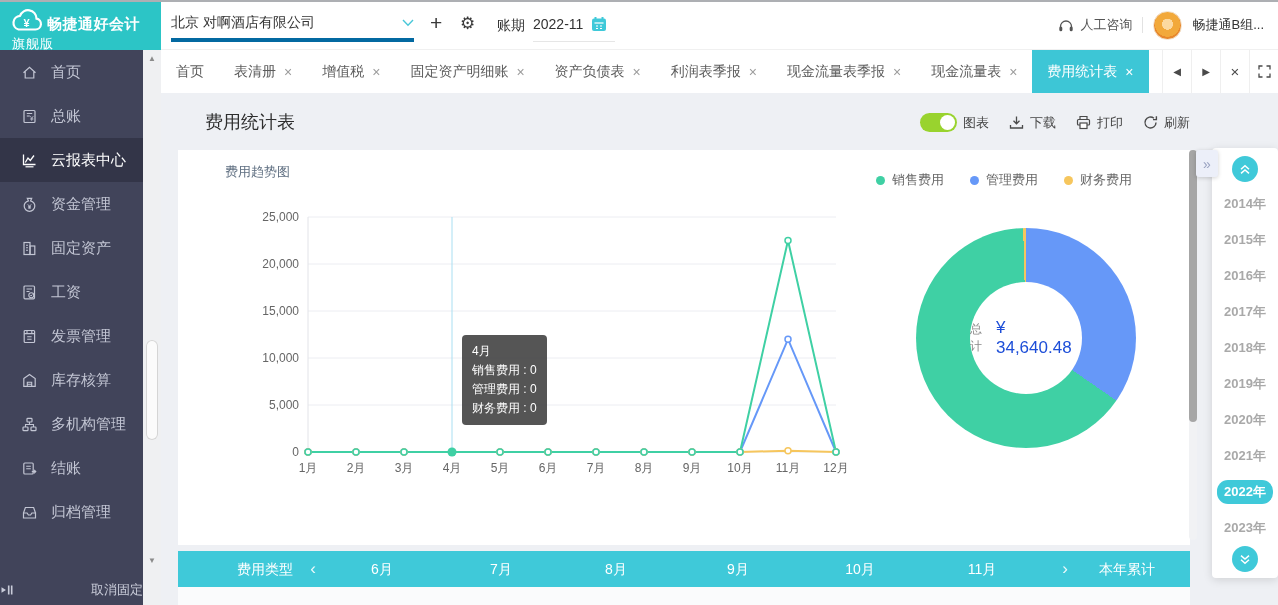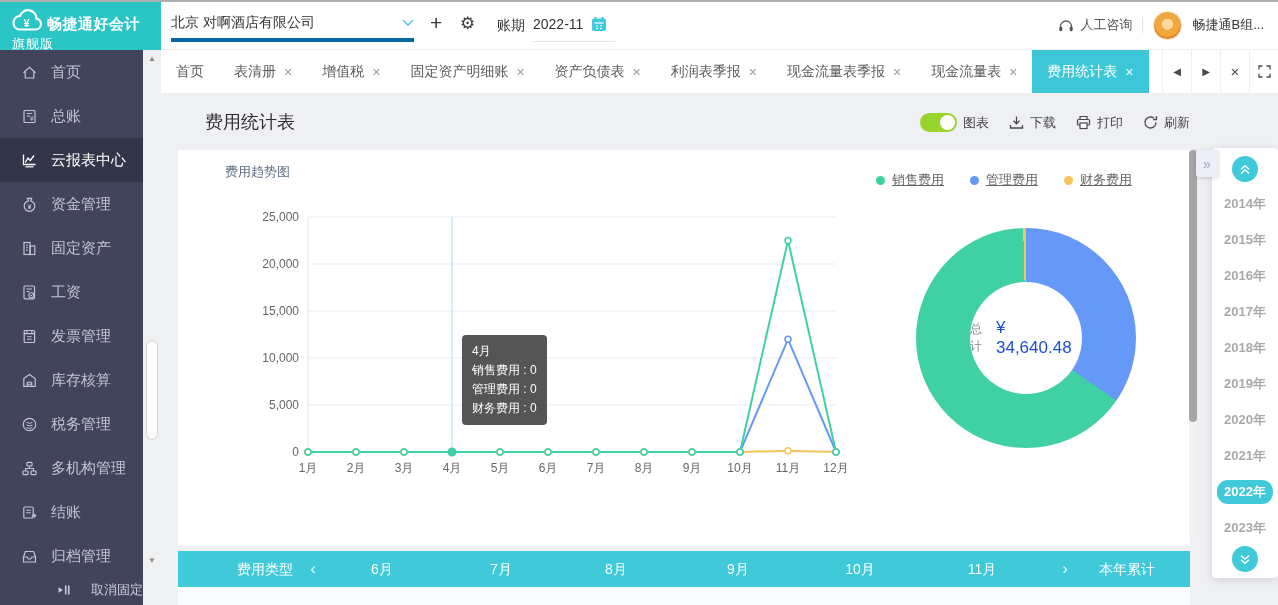--- a/index.html
+++ b/index.html
@@ -31,34 +31,34 @@
 .tab.active .tab-x{color:#fff;}
 .tab-controls{display:flex;}
 .tab-ctl{width:29px;border-left:1px solid #efefef;display:flex;align-items:center;justify-content:center;color:#4a4a4a;font-size:10px;cursor:pointer;background:#fff;}
 .tab-ctl.big{font-size:15px;}
 
 .sidebar{position:absolute;left:0;top:50px;width:143px;height:555px;background:#41445a;z-index:6;}
 .side-item{height:44px;display:flex;align-items:center;padding-left:21px;gap:13px;color:#c2c5d3;font-size:15px;cursor:pointer;}
 .side-item.active{background:#333548;color:#fff;}
 .icn{display:inline-flex;align-items:center;justify-content:center;}
 .icn svg{display:block;}
-.side-unpin{position:absolute;bottom:3px;left:0;width:100%;height:24px;display:flex;align-items:center;justify-content:flex-end;gap:20px;color:#c9ccd9;font-size:13px;cursor:pointer;}
+.side-unpin{position:absolute;bottom:3px;left:0;width:100%;height:24px;display:flex;align-items:center;justify-content:space-between;gap:20px;color:#c9ccd9;font-size:13px;cursor:pointer;}
 .side-scroll{position:absolute;left:143px;top:50px;width:18px;height:555px;background:#eff0f2;z-index:5;}
 .side-scroll .arr{position:absolute;left:0;width:100%;text-align:center;color:#8b8b8b;font-size:8px;cursor:pointer;}
 .side-scroll .thumb{position:absolute;left:3px;width:12px;top:290px;height:100px;border-radius:6px;background:#fbfbfb;box-shadow:inset 0 0 0 1px #d5d5d5;cursor:pointer;}
 
 .main{position:absolute;left:161px;top:93px;width:1117px;height:512px;background:#eef0f4;}
 .page-title{position:absolute;left:44px;top:17px;font-size:18px;font-weight:500;color:#2e2e2e;}
 .toolbar{position:absolute;right:88px;top:20px;display:flex;align-items:center;gap:20px;font-size:13px;color:#444;}
 .titem{display:flex;align-items:center;gap:6px;cursor:pointer;}
 .toggle{width:37px;height:19px;border-radius:10px;background:#99d32e;position:relative;cursor:pointer;}
 .toggle .knob{position:absolute;right:2px;top:2px;width:15px;height:15px;border-radius:50%;background:#fff;}
 .chart-card{position:absolute;left:17px;top:57px;width:1012px;height:395px;background:#fff;}
 .chart-title{position:absolute;left:47px;top:13px;font-size:13px;color:#5e6e80;}
-.legend{position:absolute;left:698px;top:21px;display:flex;gap:26px;font-size:13px;color:#666;text-decoration:underline;}
+.legend{position:absolute;left:698px;top:21px;display:flex;gap:26px;font-size:13px;color:#666;}
 .lg{display:flex;align-items:center;gap:7px;cursor:pointer;}
 .lg .dot{width:9px;height:9px;border-radius:50%;}
 .linechart{position:absolute;left:60px;top:55px;width:620px;height:285px;}
 .tooltip{position:absolute;left:284px;top:185px;background:rgba(62,62,62,.88);border-radius:4px;padding:7px 10px;color:#fff;font-size:12px;line-height:19px;z-index:3;white-space:nowrap;}
 .donut{position:absolute;left:738px;top:78px;width:220px;height:220px;border-radius:50%;}
 .donut .hole{position:absolute;left:54px;top:54px;width:112px;height:112px;border-radius:50%;background:#fff;display:flex;flex-direction:row;align-items:center;justify-content:center;gap:3px;}
 .hole .t{font-size:12px;color:#8a8a8a;}
 .hole .v{font-size:17px;color:#1d4ed8;}
 .month-bar{position:absolute;left:17px;top:458px;width:1012px;height:36px;background:#3fc9d9;color:#fff;font-size:14px;z-index:2;}
 .mb-cell{position:absolute;top:0;height:36px;line-height:36px;transform:translateX(-50%);white-space:nowrap;cursor:pointer;}
@@ -252,29 +252,20 @@
         <span>发票管理</span>
       </div>
       <div class="side-item">
         <span class="icn">
           <svg width="17" height="17" viewBox="0 0 17 17">
             <path d="M2.8 6.6 L8.5 2.5 L14.2 6.6 V14.4 H2.8 z" fill="none" stroke="currentColor" stroke-width="1.2"></path>
             <path d="M6.3 14.4 V10.3 h4.4 v4.1 M6.3 12.3 h4.4" stroke="currentColor" stroke-width="1.1" fill="none"></path>
           </svg>
         </span>
         <span>库存核算</span>
-      </div>
-      <div class="side-item">
-        <span class="icn">
-          <svg width="17" height="17" viewBox="0 0 17 17">
-            <circle cx="8.5" cy="8.5" r="6.2" fill="none" stroke="currentColor" stroke-width="1.2"></circle>
-            <path d="M5.6 6.4 q2.9 1.9 5.8 0 M5.6 9 q2.9 1.9 5.8 0 M5.6 11.6 q2.9 1.9 5.8 0" fill="none" stroke="currentColor" stroke-width="1"></path>
-          </svg>
-        </span>
-        <span>税务管理</span>
       </div>
       <div class="side-item">
         <span class="icn">
           <svg width="17" height="17" viewBox="0 0 17 17">
             <rect x="6" y="2.3" width="5" height="3.7" rx=".8" fill="none" stroke="currentColor" stroke-width="1.2"></rect>
             <rect x="2" y="11" width="5" height="3.7" rx=".8" fill="none" stroke="currentColor" stroke-width="1.2"></rect>
             <rect x="10" y="11" width="5" height="3.7" rx=".8" fill="none" stroke="currentColor" stroke-width="1.2"></rect>
             <path d="M8.5 6 v2.5 M4.5 11 V8.5 h8 V11" fill="none" stroke="currentColor" stroke-width="1.1"></path>
           </svg>
         </span>

